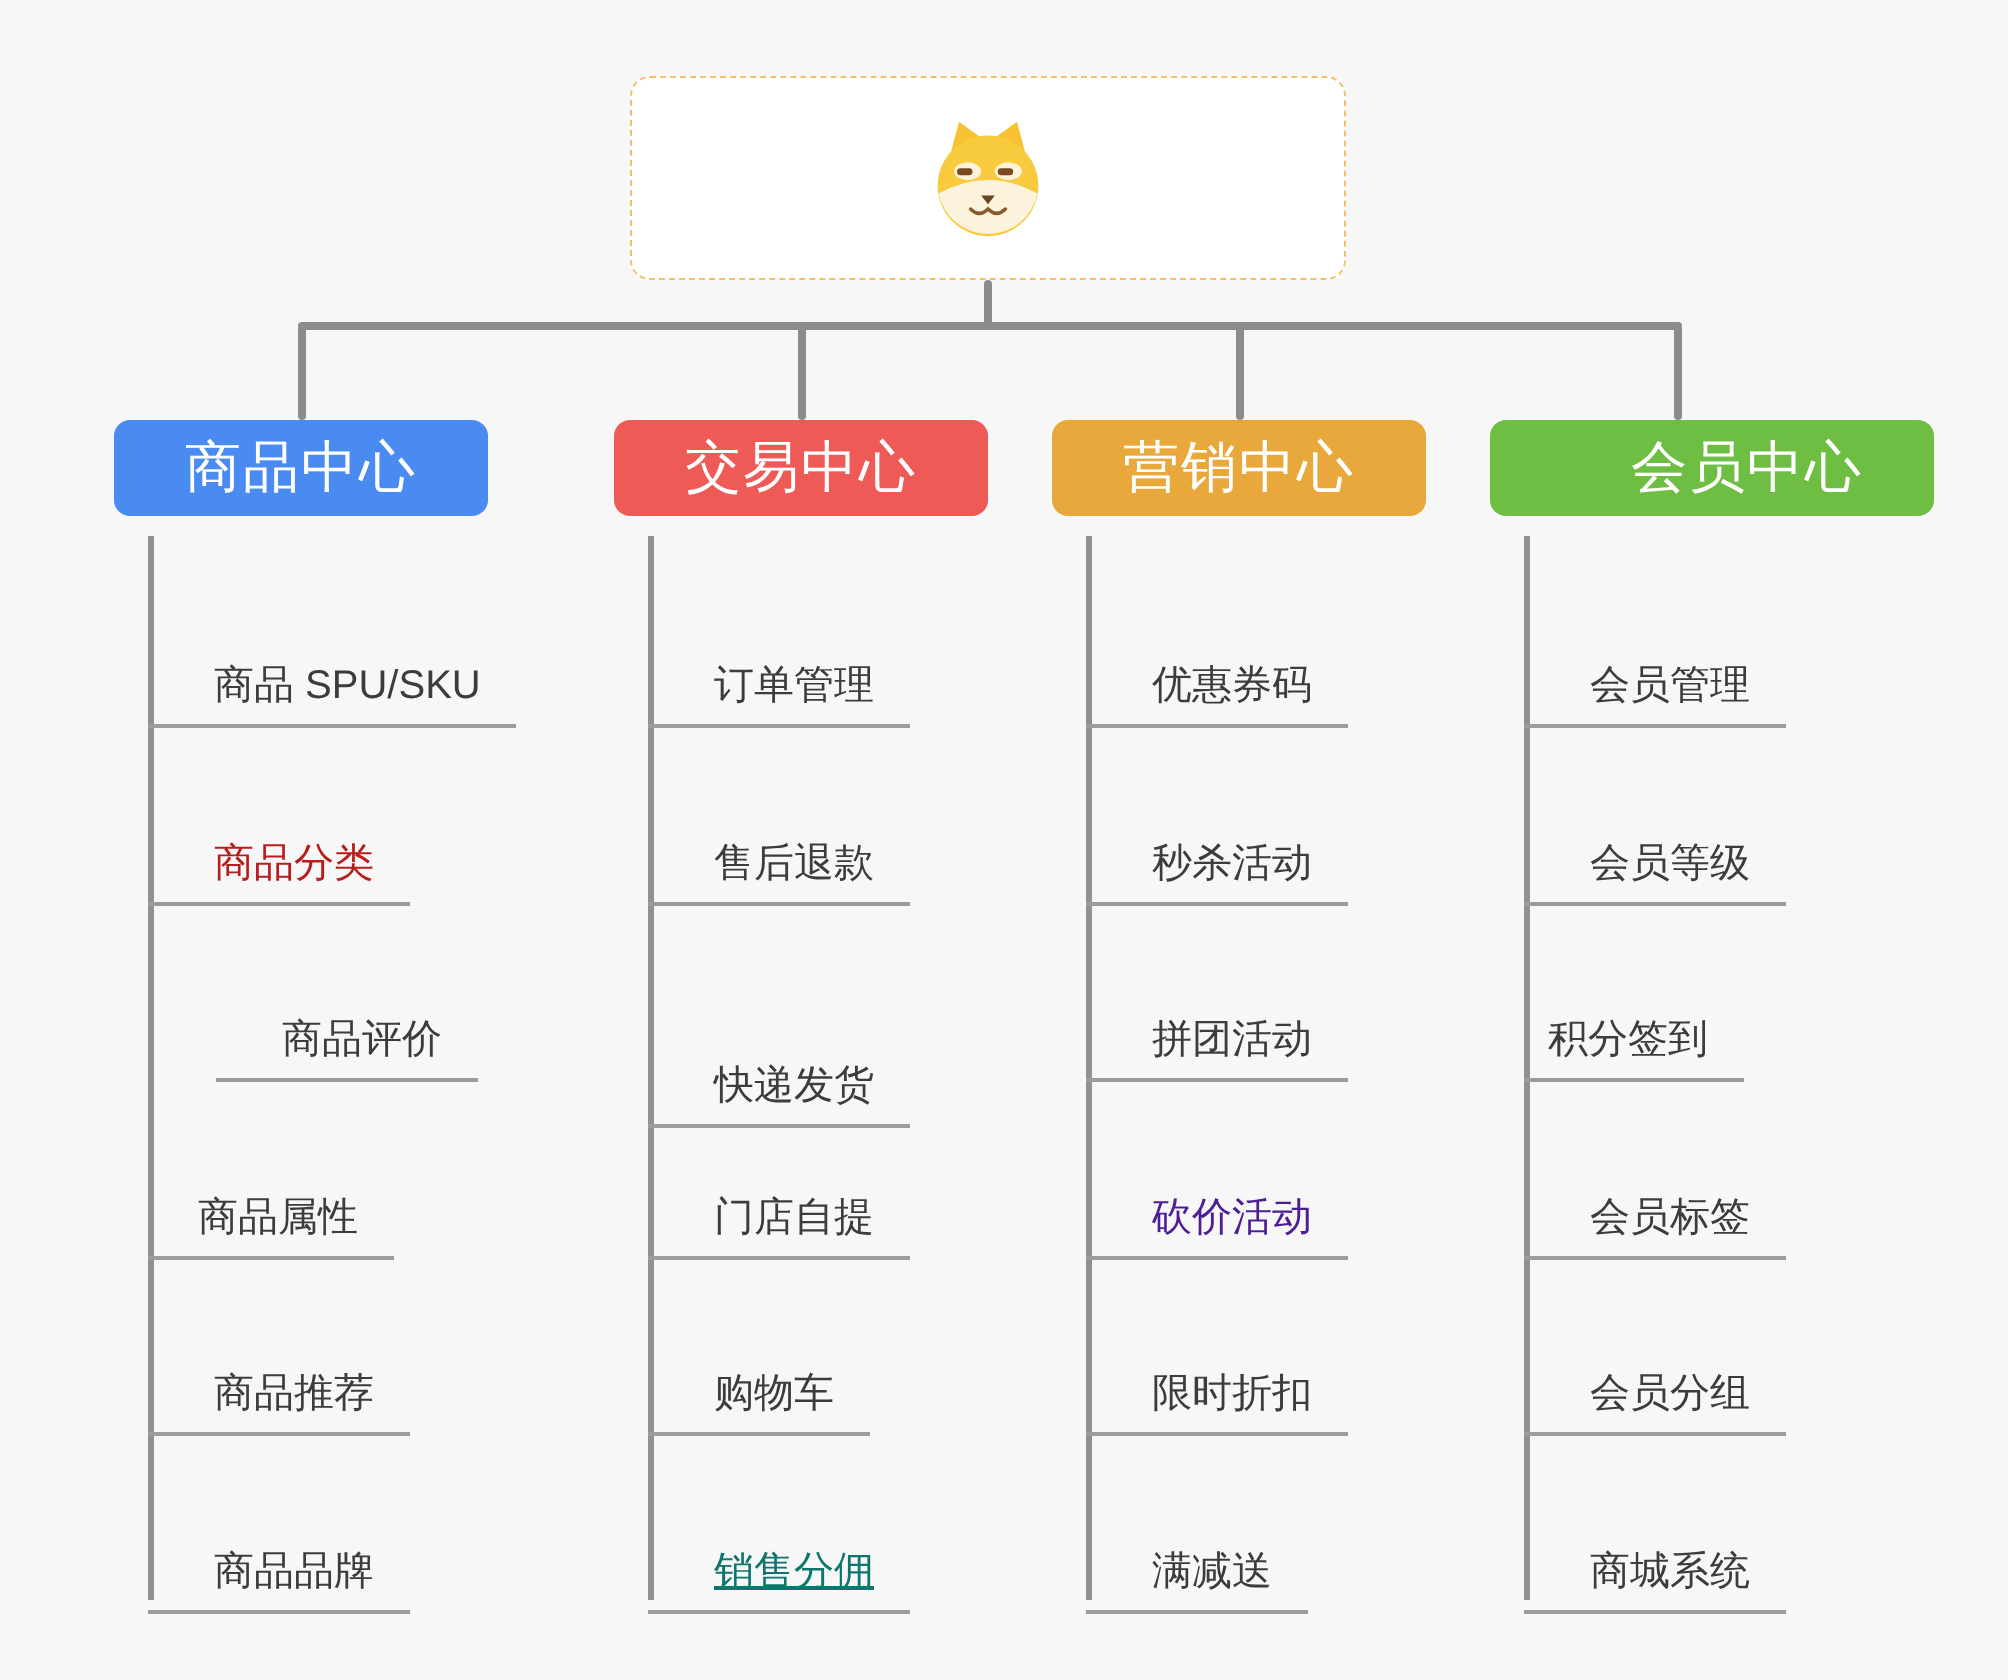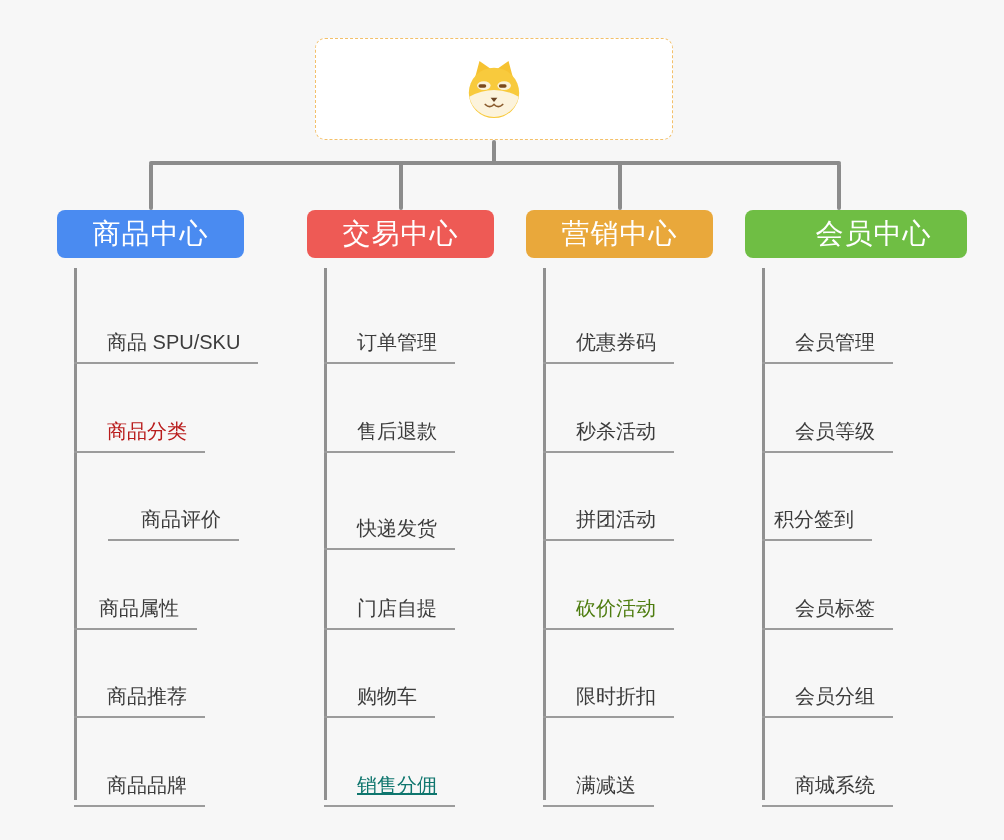--- a/index.html
+++ b/index.html
@@ -111,32 +111,32 @@
       <div class="leaf" style="left: 74px; top: 497px; border-bottom-color: rgb(156, 156, 156); color: rgb(60, 60, 60); margin-left: 34px;">商品评价</div>
       <div class="leaf" style="left: 74px; top: 586px; border-bottom-color: rgb(156, 156, 156); color: rgb(60, 60, 60); padding-left: 25px;">商品属性</div>
       <div class="leaf" style="left: 74px; top: 674px; border-bottom-color: rgb(156, 156, 156); color: rgb(60, 60, 60);">商品推荐</div>
       <div class="leaf" style="left: 74px; top: 763px; border-bottom-color: rgb(156, 156, 156); color: rgb(60, 60, 60);">商品品牌</div>
       <div class="branch-node" style="left: 307px; background: rgb(238, 90, 85);">
         <span>交易中心</span>
       </div>
       <div class="trunk" style="left: 324px; top: 268px; height: 532px; background: rgb(144, 144, 144);"></div>
       <div class="leaf" style="left: 324px; top: 320px; border-bottom-color: rgb(156, 156, 156); color: rgb(60, 60, 60);">订单管理</div>
       <div class="leaf" style="left: 324px; top: 409px; border-bottom-color: rgb(156, 156, 156); color: rgb(60, 60, 60);">售后退款</div>
-      <div class="leaf" style="left: 324px; top: 506px; border-bottom-color: rgb(156, 156, 156); color: rgb(60, 60, 60);">快递发货</div>
+      <div class="leaf" style="left: 324px; top: 520px; border-bottom-color: rgb(156, 156, 156); color: rgb(60, 60, 60);">快递发货</div>
       <div class="leaf" style="left: 324px; top: 586px; border-bottom-color: rgb(156, 156, 156); color: rgb(60, 60, 60);">门店自提</div>
       <div class="leaf" style="left: 324px; top: 674px; border-bottom-color: rgb(156, 156, 156); color: rgb(60, 60, 60);">购物车</div>
       <div class="leaf" style="left: 324px; top: 763px; border-bottom-color: rgb(156, 156, 156); color: #0f766e; text-decoration: underline;">销售分佣</div>
       <div class="branch-node" style="left: 526px; background: rgb(233, 168, 59);">
         <span>营销中心</span>
       </div>
       <div class="trunk" style="left: 543px; top: 268px; height: 532px; background: rgb(144, 144, 144);"></div>
       <div class="leaf" style="left: 543px; top: 320px; border-bottom-color: rgb(156, 156, 156); color: rgb(60, 60, 60);">优惠券码</div>
       <div class="leaf" style="left: 543px; top: 409px; border-bottom-color: rgb(156, 156, 156); color: rgb(60, 60, 60);">秒杀活动</div>
       <div class="leaf" style="left: 543px; top: 497px; border-bottom-color: rgb(156, 156, 156); color: rgb(60, 60, 60);">拼团活动</div>
-      <div class="leaf" style="left: 543px; top: 586px; border-bottom-color: rgb(156, 156, 156); color: #4d7c0f;">砍价活动</div>
+      <div class="leaf" style="left: 543px; top: 586px; border-bottom-color: rgb(156, 156, 156); color: #4c1d95;">砍价活动</div>
       <div class="leaf" style="left: 543px; top: 674px; border-bottom-color: rgb(156, 156, 156); color: rgb(60, 60, 60);">限时折扣</div>
       <div class="leaf" style="left: 543px; top: 763px; border-bottom-color: rgb(156, 156, 156); color: rgb(60, 60, 60);">满减送</div>
       <div class="branch-node" style="left: 745px; background: rgb(111, 190, 68); padding-left: 35px;">
         <span>会员中心</span>
       </div>
       <div class="trunk" style="left: 762px; top: 268px; height: 532px; background: rgb(144, 144, 144);"></div>
       <div class="leaf" style="left: 762px; top: 320px; border-bottom-color: rgb(156, 156, 156); color: rgb(60, 60, 60);">会员管理</div>
       <div class="leaf" style="left: 762px; top: 409px; border-bottom-color: rgb(156, 156, 156); color: rgb(60, 60, 60);">会员等级</div>
       <div class="leaf" style="left: 762px; top: 497px; border-bottom-color: rgb(156, 156, 156); color: rgb(60, 60, 60); padding-left: 12px;">积分签到</div>
       <div class="leaf" style="left: 762px; top: 586px; border-bottom-color: rgb(156, 156, 156); color: rgb(60, 60, 60);">会员标签</div>

